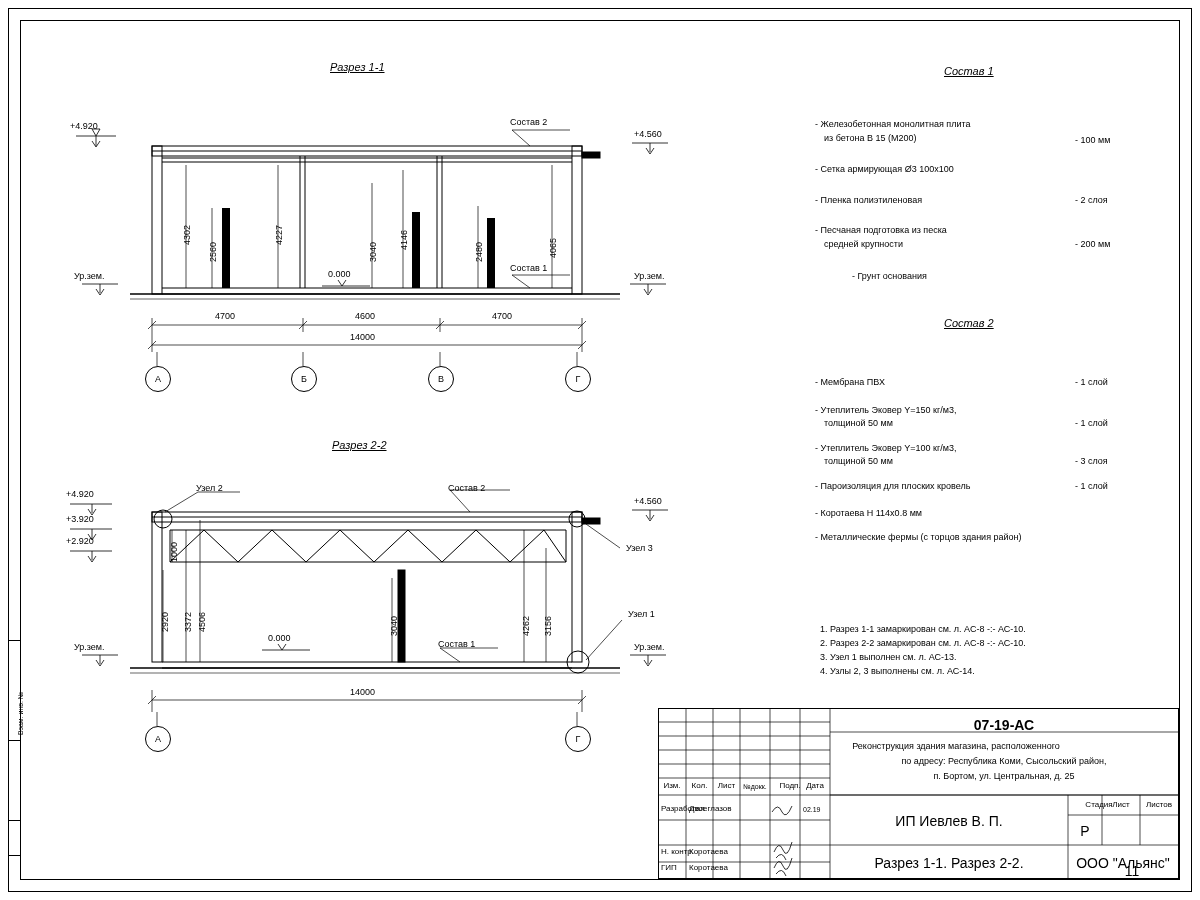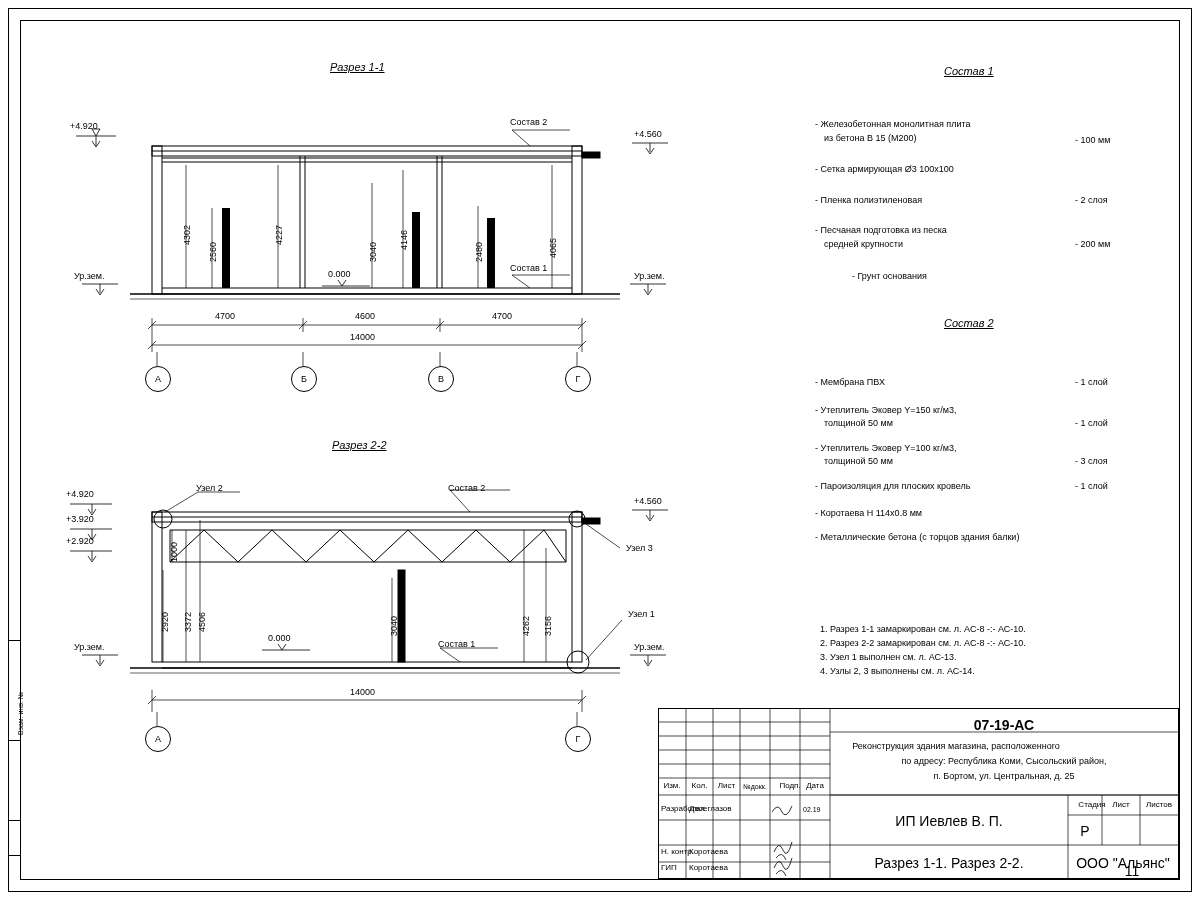--- a/index.html
+++ b/index.html
@@ -288,21 +288,21 @@
   <div class="txt" style="left:1075px;top:378px;">- 1 слой</div>
   <div class="txt" style="left:815px;top:406px;">- Утеплитель Эковер Y=150 кг/м3,</div>
   <div class="txt" style="left:824px;top:419px;">толщиной 50 мм</div>
   <div class="txt" style="left:1075px;top:419px;">- 1 слой</div>
   <div class="txt" style="left:815px;top:444px;">- Утеплитель Эковер Y=100 кг/м3,</div>
   <div class="txt" style="left:824px;top:457px;">толщиной 50 мм</div>
   <div class="txt" style="left:1075px;top:457px;">- 3 слоя</div>
   <div class="txt" style="left:815px;top:482px;">- Пароизоляция для плоских кровель</div>
   <div class="txt" style="left:1075px;top:482px;">- 1 слой</div>
   <div class="txt" style="left:815px;top:509px;">- Коротаева Н 114х0.8 мм</div>
-  <div class="txt" style="left:815px;top:533px;">- Металлические бетона (с торцов здания балки)</div>
+  <div class="txt" style="left:815px;top:533px;">- Металлические фермы (с торцов здания район)</div>
 
   <div class="txt" style="left:820px;top:625px;">1. Разрез 1-1 замаркирован см. л. АС-8 -:- АС-10.</div>
   <div class="txt" style="left:820px;top:639px;">2. Разрез 2-2 замаркирован см. л. АС-8 -:- АС-10.</div>
   <div class="txt" style="left:820px;top:653px;">3. Узел 1 выполнен см. л. АС-13.</div>
   <div class="txt" style="left:820px;top:667px;">4. Узлы 2, 3 выполнены см. л. АС-14.</div>
 
   <div class="box" style="left:658px;top:708px;width:521px;height:171px;"></div>
 
   <svg width="1200" height="900">
     <g stroke="#000" stroke-width="0.7" fill="none">
@@ -361,21 +361,21 @@
   </svg>
 
   <div class="txt md ctr" style="left:830px;top:718px;width:348px;font-weight:bold;">07-19-АС</div>
   <div class="txt ctr" style="left:802px;top:742px;width:308px;">Реконструкция здания магазина, расположенного</div>
   <div class="txt ctr" style="left:830px;top:757px;width:348px;">по адресу: Республика Коми, Сысольский район,</div>
   <div class="txt ctr" style="left:830px;top:772px;width:348px;">п. Бортом, ул. Центральная, д. 25</div>
 
   <div class="txt md ctr" style="left:830px;top:814px;width:238px;">ИП Иевлев В. П.</div>
   <div class="txt md ctr" style="left:830px;top:856px;width:238px;">Разрез 1-1. Разрез 2-2.</div>
 
-  <div class="txt sm ctr" style="left:1068px;top:801px;width:48px;">Стадия</div>
+  <div class="txt sm ctr" style="left:1068px;top:801px;width:48px;padding-left:7px;">Стадия</div>
   <div class="txt sm ctr" style="left:1102px;top:801px;width:38px;">Лист</div>
   <div class="txt sm ctr" style="left:1140px;top:801px;width:38px;">Листов</div>
   <div class="txt md ctr" style="left:1068px;top:824px;width:34px;">Р</div>
   <div class="txt md ctr" style="left:1102px;top:824px;width:60px;margin-top:40px;">11</div>
   <div class="txt md ctr" style="left:1140px;top:824px;width:38px;"></div>
   <div class="txt md ctr" style="left:1068px;top:856px;width:110px;">ООО "Альянс"</div>
 
 </div>
 
 </body></html>

